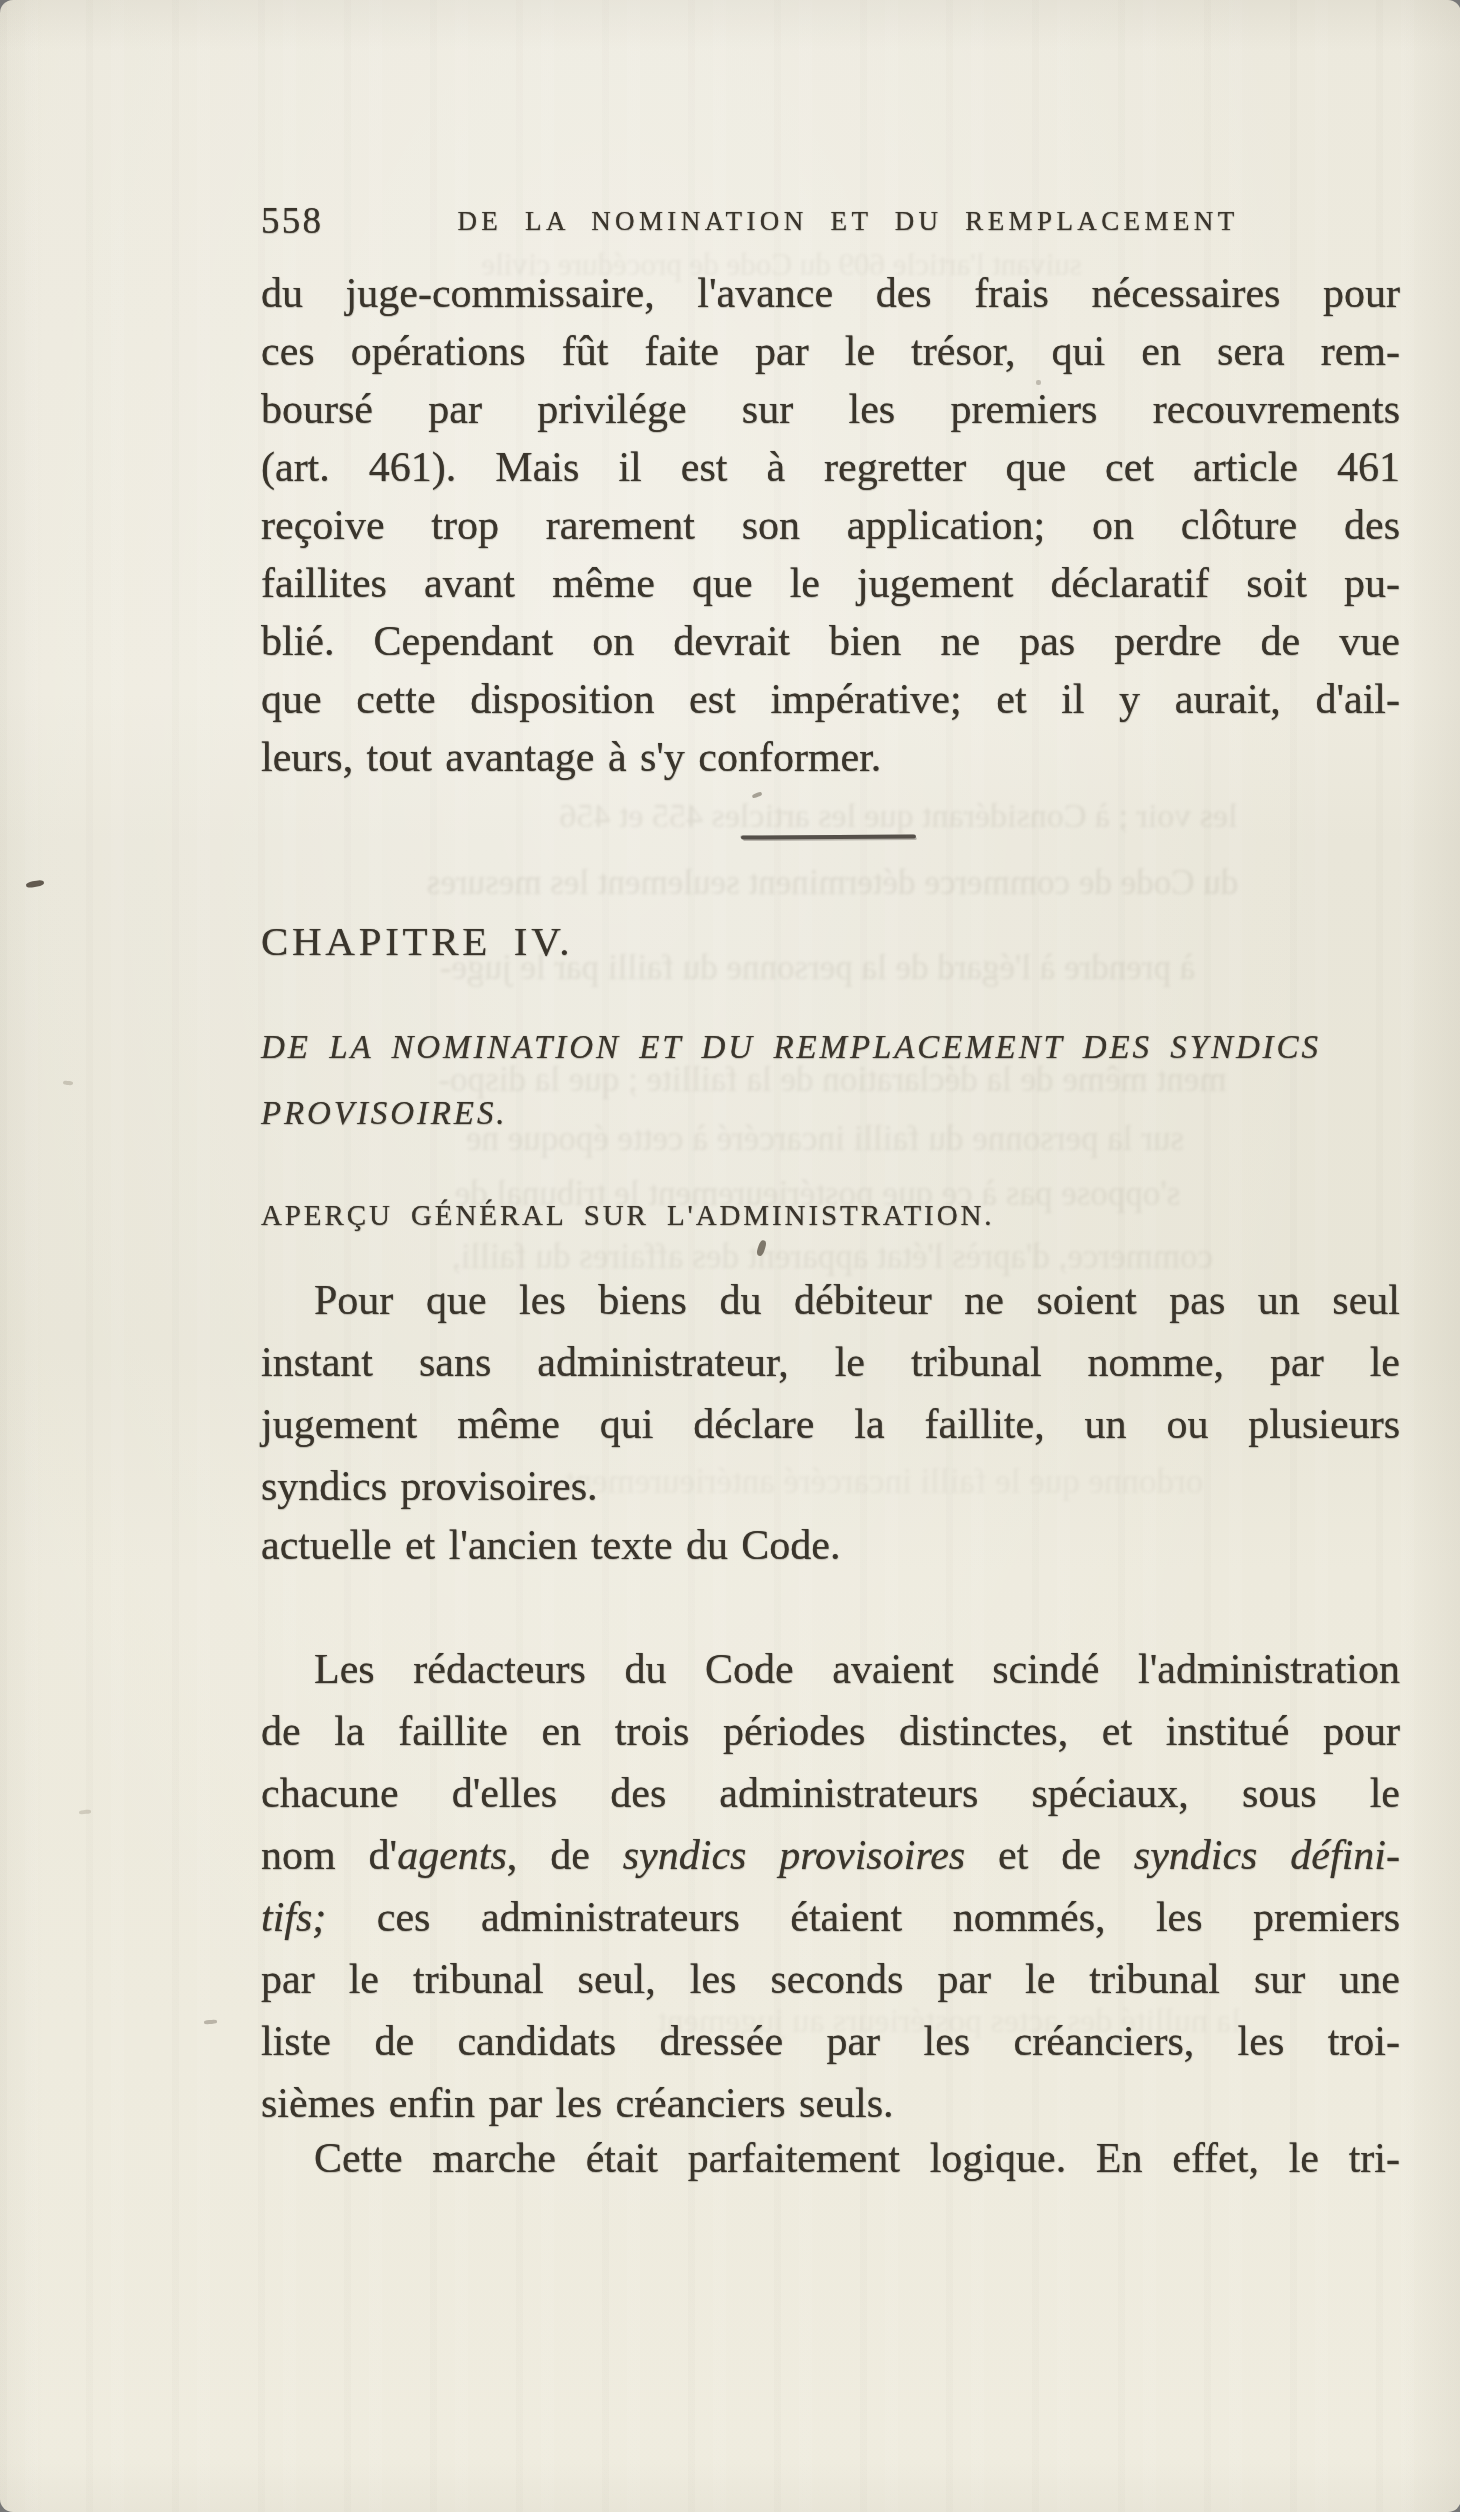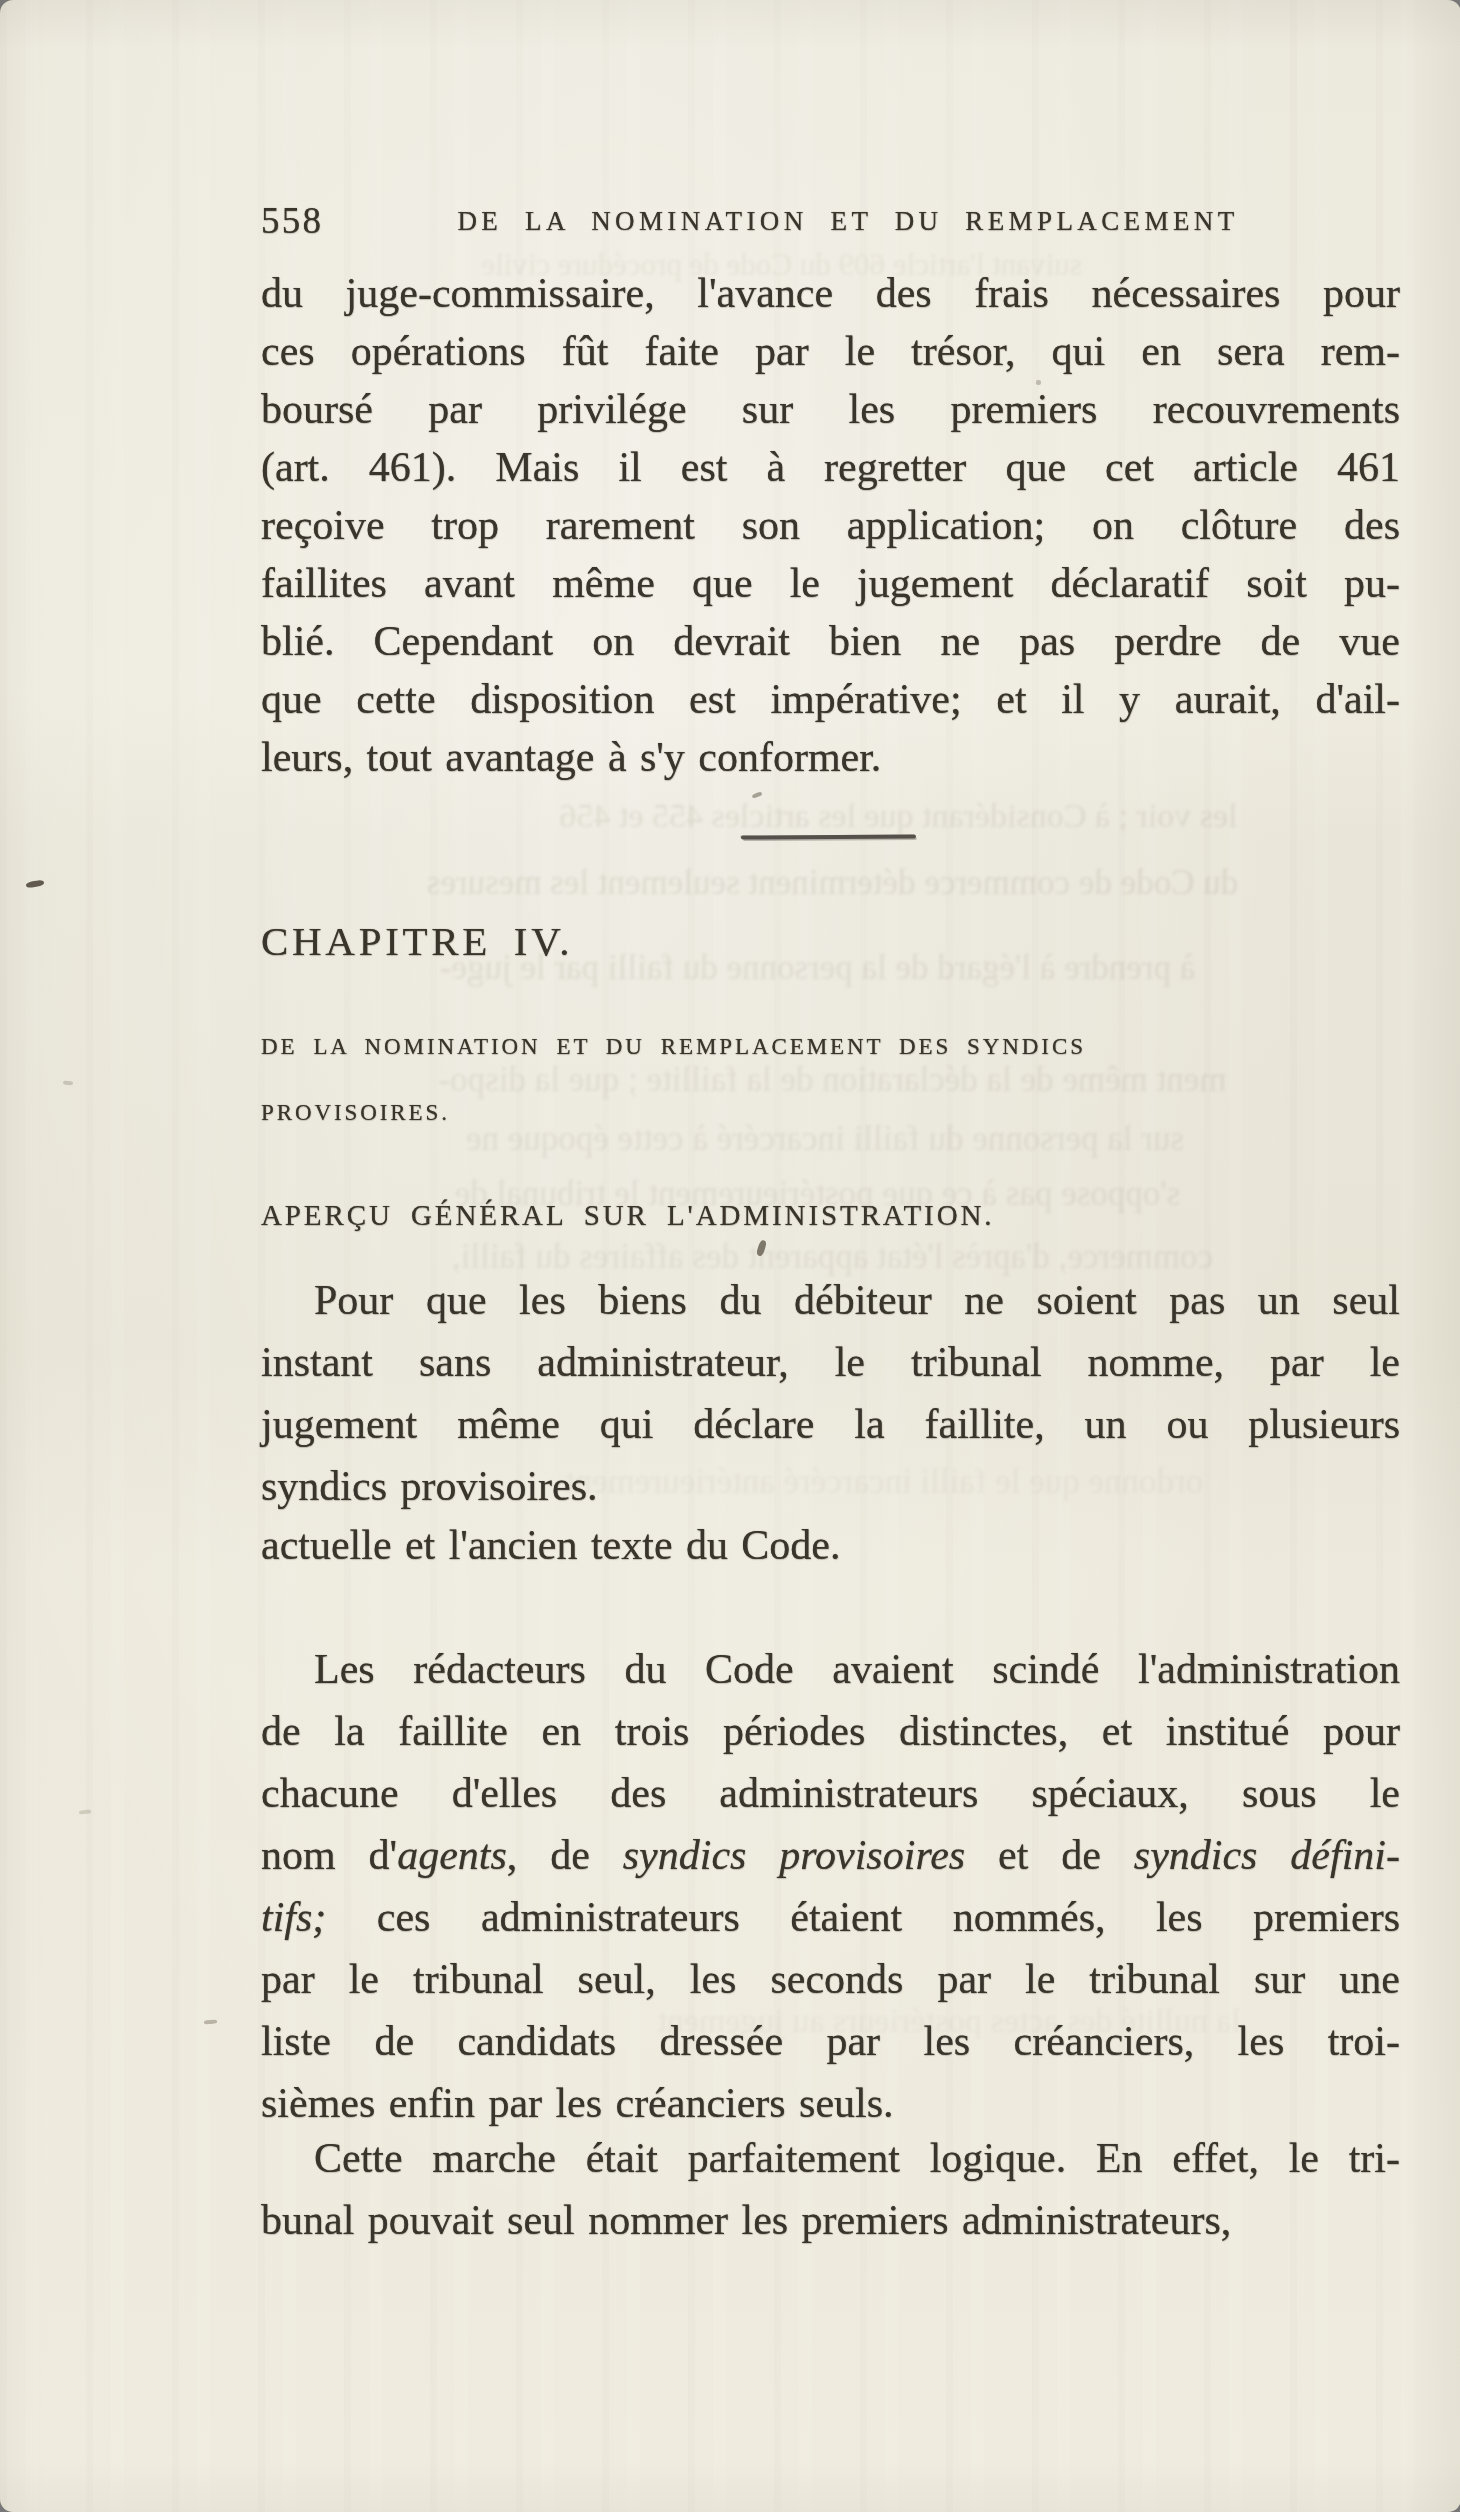--- a/index.html
+++ b/index.html
@@ -33,21 +33,21 @@
   
   .para{position:absolute;left:261px;width:1139px;font-size:42px;}
   .tline{word-spacing:2.9px;}
   .just{text-align:justify;text-align-last:justify;}
   .ind{padding-left:53px;}
   .it{font-style:italic;}
   .inktext{text-shadow:0 0 0.9px rgba(58,53,44,0.75), 0.4px 0.6px 1.1px rgba(58,53,44,0.22);}
   
   .centerblock{position:absolute;left:261px;width:1139px;text-align:left;margin-top:12px;}
   .chapter{top:904px;font-size:41px;line-height:51px;letter-spacing:3.7px;word-spacing:8.8px;}
-  .chapsub{top:1002px;font-size:23px;line-height:66px;letter-spacing:2.9px;word-spacing:7.3px;}
+  .chapsub{top:1002px;font-size:33px;line-height:66px;letter-spacing:2.9px;word-spacing:7.3px;font-style:italic;}
   .section{top:1183px;font-size:29px;line-height:41px;letter-spacing:2.9px;word-spacing:8px;}
   
   .divider{position:absolute;left:741px;top:835px;width:175px;height:3.7px;
            background:#55504a;border-radius:2.2px;transform:rotate(-0.4deg);
            box-shadow:1.5px 2.2px 0 -0.7px rgba(85,80,74,0.35), -1.5px -0.7px 0 -0.7px rgba(85,80,74,0.30);}
   
   .ghost{position:absolute;transform:scaleX(-1);filter:blur(1.5px);
          color:#7e7666;font-size:37px;white-space:nowrap;overflow:hidden;
          text-align:center;pointer-events:none;}
   
@@ -89,21 +89,20 @@
         <div class="tline just"><span>de la faillite en trois périodes distinctes, et institué pour</span></div>
         <div class="tline just"><span>chacune d'elles des administrateurs spéciaux, sous le</span></div>
         <div class="tline just"><span>nom d'</span><span class="it">agents</span><span>, de </span><span class="it">syndics provisoires</span><span> et de </span><span class="it">syndics défini-</span></div>
         <div class="tline just"><span class="it">tifs;</span><span> ces administrateurs étaient nommés, les premiers</span></div>
         <div class="tline just"><span>par le tribunal seul, les seconds par le tribunal sur une</span></div>
         <div class="tline just"><span>liste de candidats dressée par les créanciers, les troi-</span></div>
         <div class="tline"><span>sièmes enfin par les créanciers seuls.</span></div>
       </div>
       <div class="para inktext" style="top: 2127px; line-height: 62px;">
         <div class="tline just ind"><span>Cette marche était parfaitement logique. En effet, le tri-</span></div>
-        <div class="tline"><span>bunal pouvait seul nommer les premiers administrateurs,</span></div>
       </div>
     </div>
 
   <div class="divider"></div>
 
   <div class="centerblock chapter inktext">CHAPITRE IV.</div>
 
   <div class="centerblock chapsub inktext">
     <div>DE LA NOMINATION ET DU REMPLACEMENT DES SYNDICS</div>
     <div>PROVISOIRES.</div>

